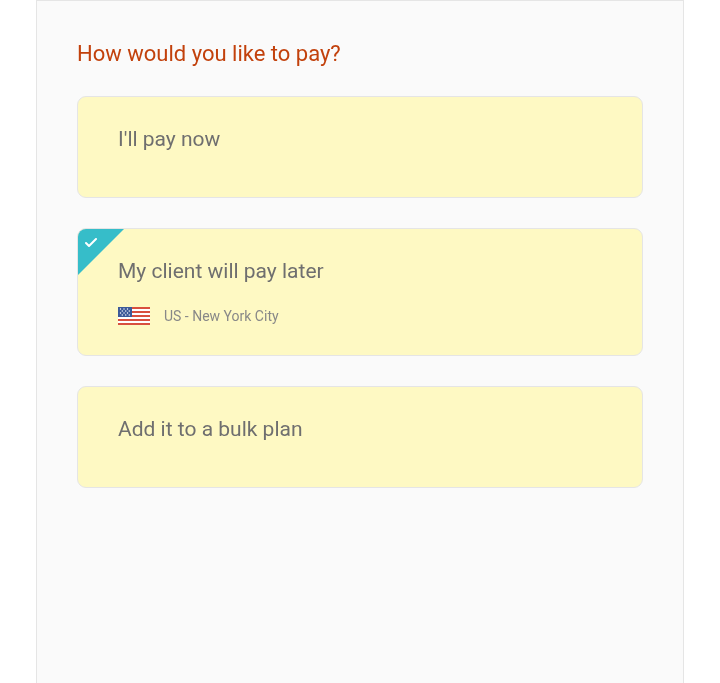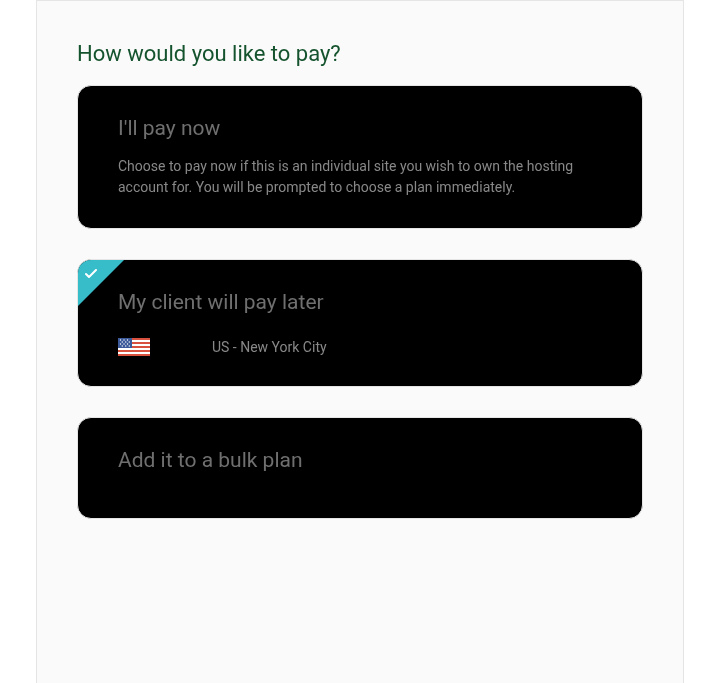--- a/index.html
+++ b/index.html
@@ -20,29 +20,29 @@
       border-top: 1px solid #e5e5e5;
       margin: 0 36px;
       height: 100%;
       background: #fafafa;
       padding: 0;
     }
     .inner-content {
       padding: 40px 40px 40px 40px;
     }
     .heading {
-      color: #14532d;
+      color: #c2410c;
       font-size: 22px;
       font-weight: 400;
-      margin-bottom: 19px;
+      margin-bottom: 30px;
     }
     .option-card {
-      background: #000000;
+      background: #fef9c3;
       border: 1px solid #e5e5e5;
-      border-radius: 14px;
+      border-radius: 9px;
       padding: 30px 40px;
       margin-bottom: 30px;
       cursor: pointer;
       position: relative;
       overflow: hidden;
     }
     .option-title {
       color: #6f6f6f;
       font-size: 21px;
       font-weight: 400;
@@ -67,21 +67,20 @@
       top: 8px;
       left: 7px;
       color: #ffffff;
       font-size: 13px;
       line-height: 1;
     }
     .location-row {
       display: flex;
       align-items: center;
       margin-top: 24px;
-      gap: 48px;
     }
     .flag {
       width: 32px;
       height: 18px;
       margin-right: 14px;
       flex-shrink: 0;
     }
     .location-text {
       color: #888888;
       font-size: 14px;
@@ -90,21 +89,20 @@
 </head>
 <body>
 
 <div class="outer-border">
   <div class="inner-content">
 
     <h2 class="heading">How would you like to pay?</h2>
 
     <div class="option-card">
       <div class="option-title">I'll pay now</div>
-      <div class="option-description">Choose to pay now if this is an individual site you wish to own the hosting account for. You will be prompted to choose a plan immediately.</div>
     </div>
 
     <div class="option-card">
       <div class="corner-badge"></div>
       <div class="corner-check">
         <svg width="12" height="10" viewBox="0 0 12 10">
           <path d="M1 5 L4 8 L11 1" stroke="#ffffff" stroke-width="2" fill="none" stroke-linecap="round" stroke-linejoin="round"></path>
         </svg>
       </div>
       <div class="option-title">My client will pay later</div>

